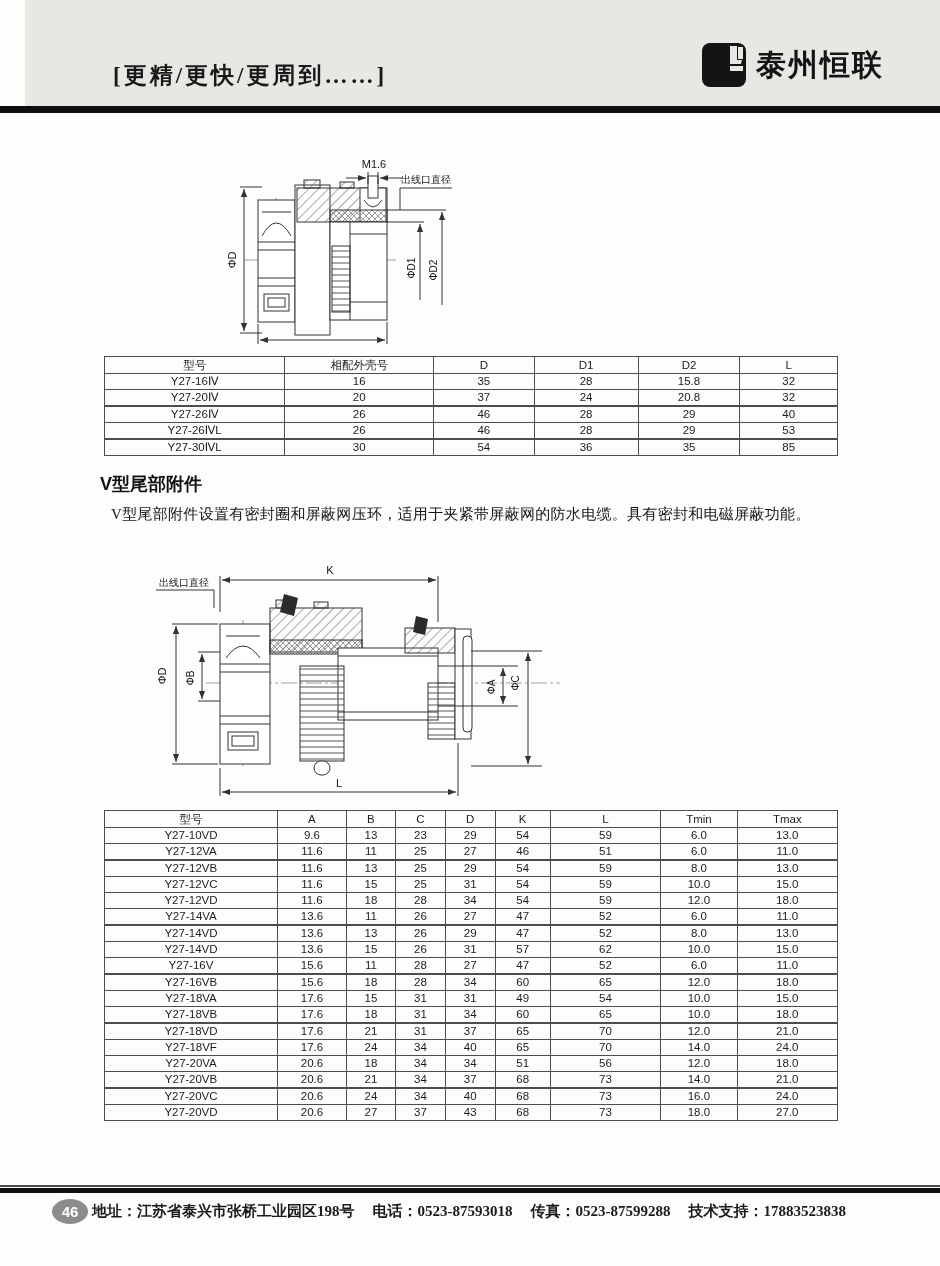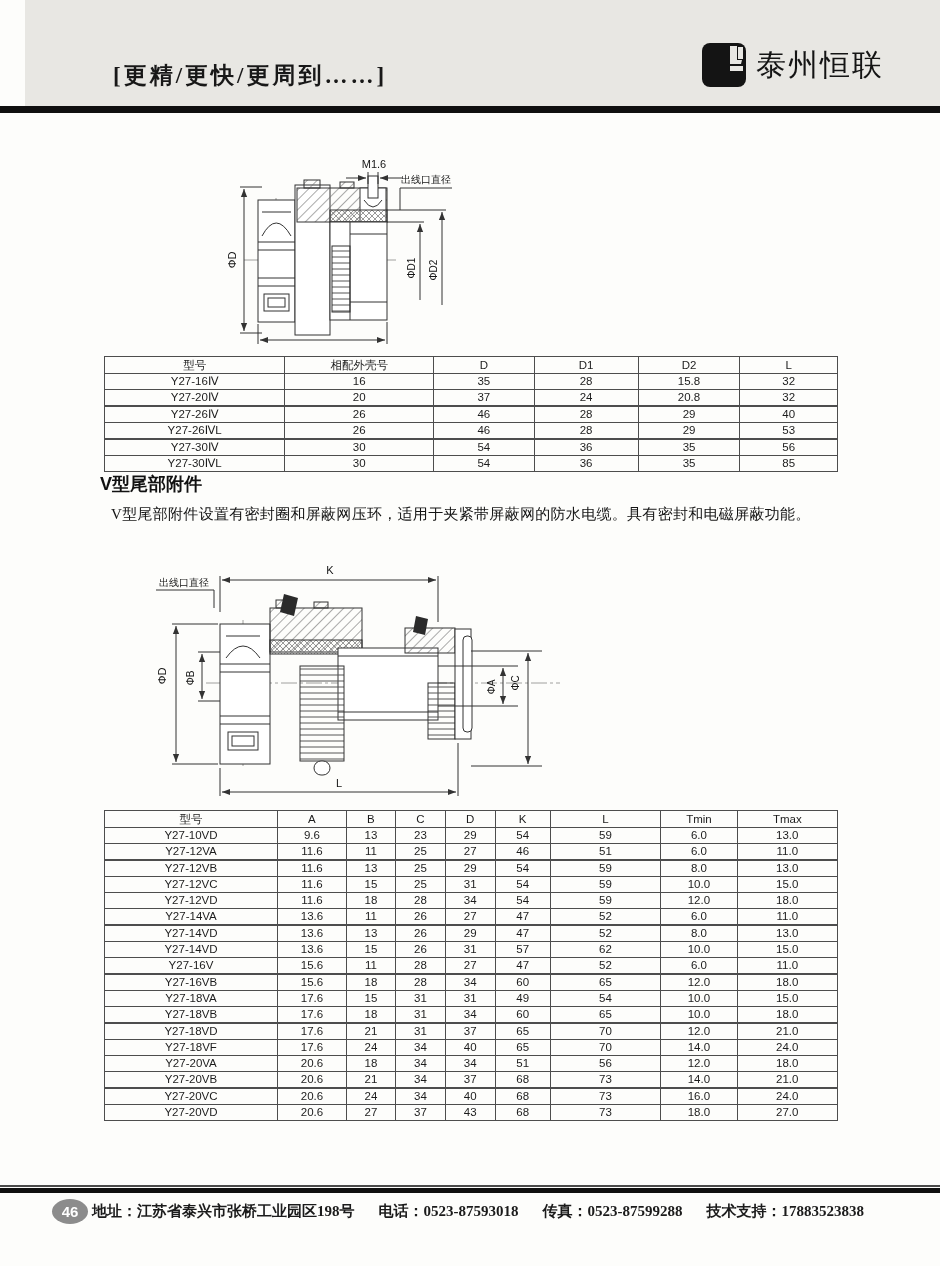--- a/index.html
+++ b/index.html
@@ -3,21 +3,21 @@
 <meta charset="utf-8">
 <style>
   html,body{margin:0;padding:0;background:#d9d9d6;}
   .page{position:relative;width:940px;height:1266px;margin:0 auto;background:#fdfdfb;overflow:hidden;
         font-family:"Liberation Sans",sans-serif;color:#1a1a1a;}
   
   .header{position:absolute;top:0;left:0;right:0;height:106px;background:#e8e7e3;margin-left:25px;}
   .slogan{position:absolute;left:88px;top:60px;font-family:"Liberation Serif",serif;
           font-weight:bold;font-size:23px;letter-spacing:3px;color:#181818;}
   .brand{position:absolute;right:56px;top:42px;display:flex;align-items:center;gap:9px;}
-  .brand-name{font-weight:normal;font-size:30px;letter-spacing:2px;color:#141414;}
+  .brand-name{font-weight:bold;font-size:30px;letter-spacing:2px;color:#141414;}
   .rule-top{position:absolute;top:106px;left:0;right:0;height:7px;background:#0f0f0f;}
   
   .drawing{position:absolute;}
   svg text{font-family:"Liberation Sans",sans-serif;fill:#151515;}
   
   .sec-title{position:absolute;left:100px;top:472px;font-size:18px;font-weight:bold;color:#111;}
   .para{position:absolute;left:111px;width:790px;font-family:"Liberation Serif",serif;
         font-size:15px;color:#141414;letter-spacing:0.3px;}
   
   table{position:absolute;left:104px;width:734px;border-collapse:collapse;table-layout:fixed;
@@ -32,21 +32,21 @@
   #table2 tbody tr:nth-child(9) td,#table2 tbody tr:nth-child(12) td,
   #table2 tbody tr:nth-child(16) td{border-bottom-width:2px;}
   
   .rule-bot-a{position:absolute;top:1185px;left:0;right:0;height:2px;background:#4a4a4a;}
   .rule-bot-b{position:absolute;top:1188px;left:0;right:0;height:5px;background:#0f0f0f;}
   .footer{position:absolute;top:1199px;left:52px;right:20px;display:flex;align-items:center;
           font-family:"Liberation Serif",serif;font-weight:bold;font-size:15px;color:#1b1b1b;}
   .badge{width:36px;height:25px;border-radius:50%;background:#8c8c8c;color:#fff;
          display:flex;align-items:center;justify-content:center;font-size:15px;
          font-family:"Liberation Sans",sans-serif;flex:0 0 auto;}
-  .footer span{margin-left:24px;white-space:nowrap;}
+  .footer span{margin-left:18px;white-space:nowrap;}
   .footer .addr{margin-left:4px;text-align:center;}
 </style>
 </head>
 <body>
 
 <div class="page">
 
   <div class="header">
     <div class="slogan">[更精/更快/更周到……]</div>
     <div class="brand">
@@ -184,28 +184,20 @@
         </tr>
         <tr>
           <td>Y27-26ⅣL</td>
           <td>26</td>
           <td>46</td>
           <td>28</td>
           <td>29</td>
           <td>53</td>
         </tr>
         <tr>
-          <td>Y27-30Ⅳ</td>
-          <td>30</td>
-          <td>54</td>
-          <td>36</td>
-          <td>35</td>
-          <td>56</td>
-        </tr>
-        <tr>
           <td>Y27-30ⅣL</td>
           <td>30</td>
           <td>54</td>
           <td>36</td>
           <td>35</td>
           <td>85</td>
         </tr>
       </tbody>
   </table>
 

